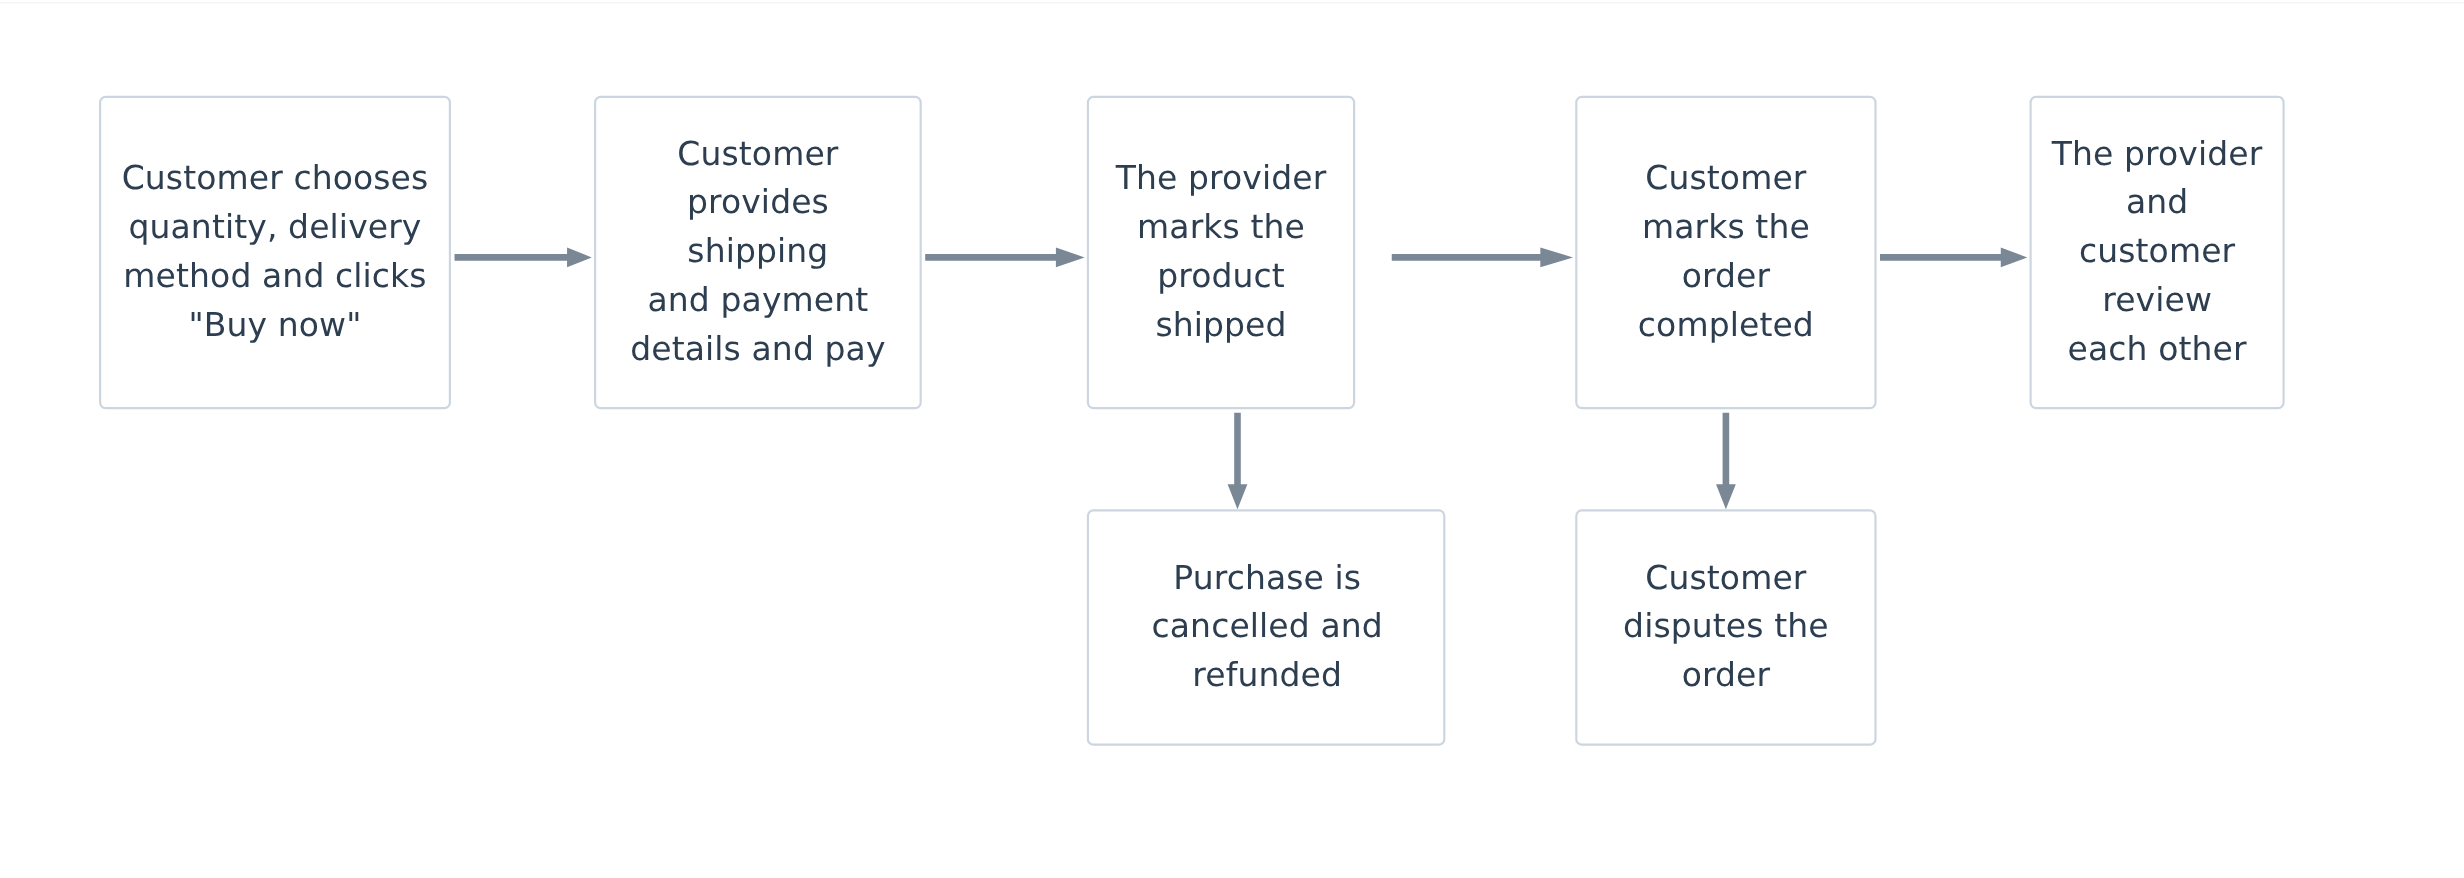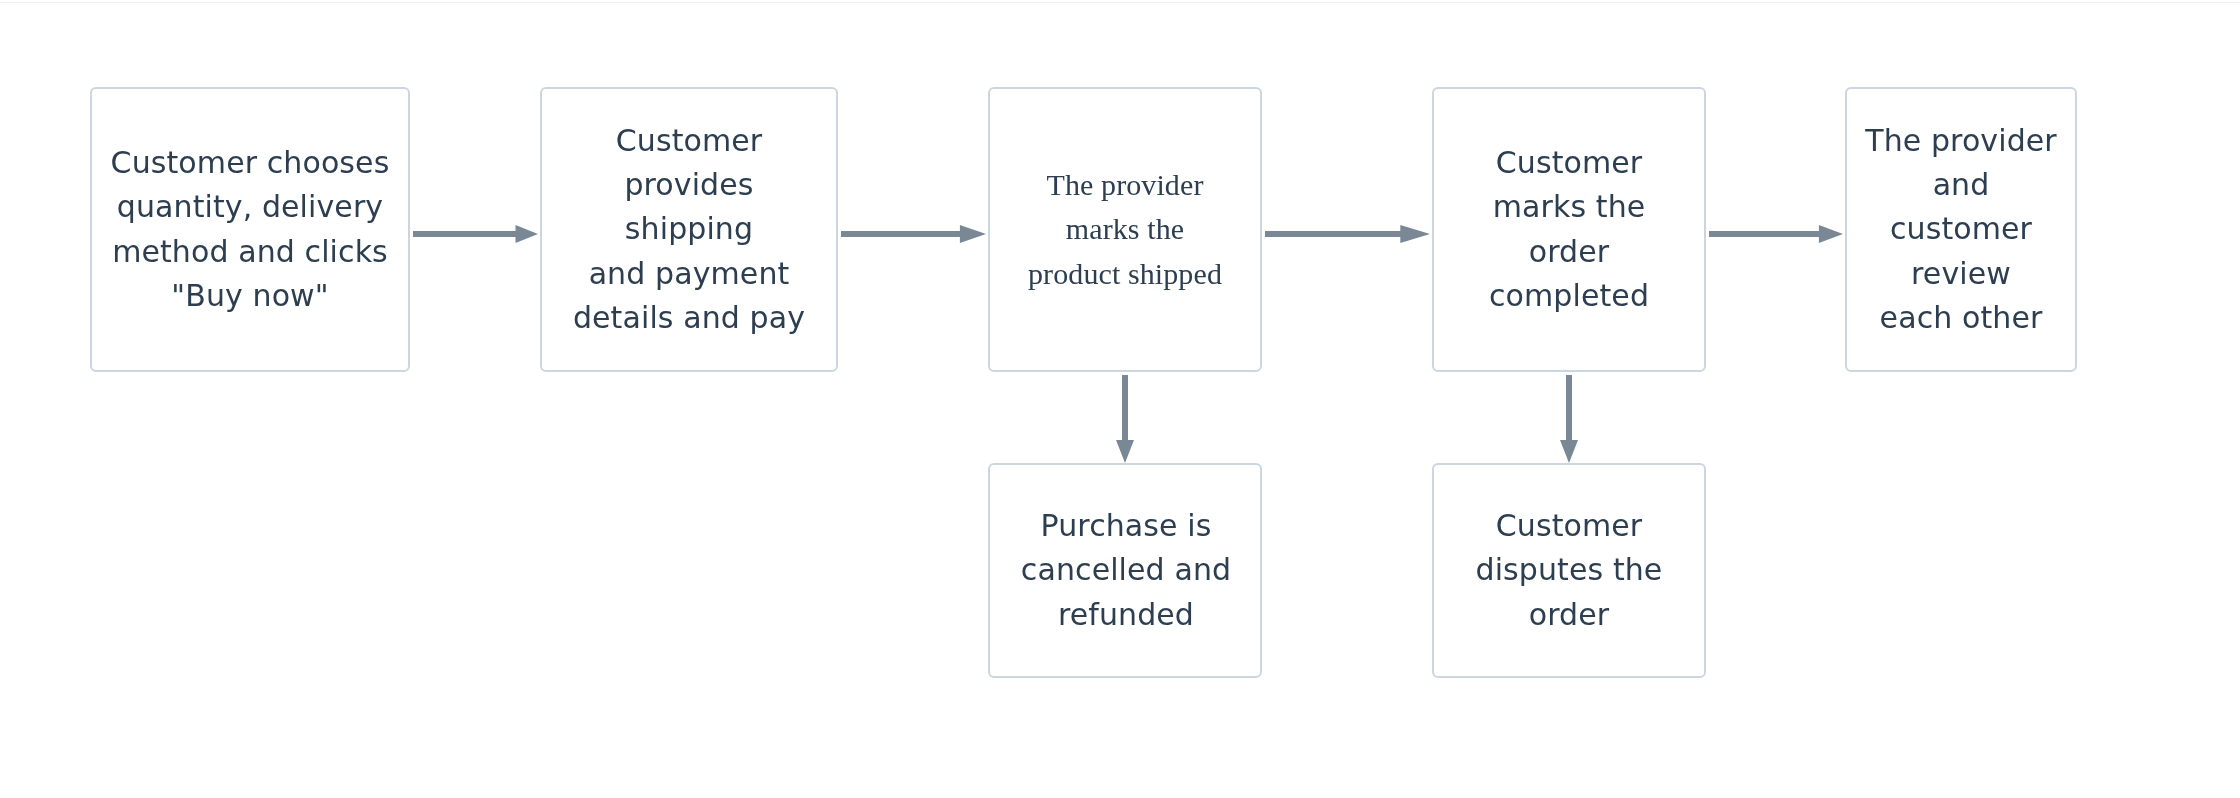--- a/index.html
+++ b/index.html
@@ -70,39 +70,39 @@
 "Buy now"</span>
   </div>
 
   <div class="node" id="node-1" style="left: 540px; top: 87px; width: 298px; height: 285px;">
     <span class="node-label">Customer
 provides shipping
 and payment
 details and pay</span>
   </div>
 
-  <div class="node" id="node-2" style="left: 988px; top: 87px; width: 274px; height: 285px; font-family: Liberation Serif, serif;">
+  <div class="node" id="node-2" style="left: 988px; top: 87px; width: 244px; height: 285px;">
     <span class="node-label">The provider
 marks the
 product shipped</span>
   </div>
 
   <div class="node" id="node-3" style="left: 1432px; top: 87px; width: 274px; height: 285px;">
     <span class="node-label">Customer
 marks the order
 completed</span>
   </div>
 
   <div class="node" id="node-4" style="left: 1845px; top: 87px; width: 232px; height: 285px;">
     <span class="node-label">The provider and
 customer review
 each other</span>
   </div>
 
-  <div class="node" id="node-5" style="left: 988px; top: 463px; width: 274px; height: 215px; padding-left: 16px;">
+  <div class="node" id="node-5" style="left: 988px; top: 463px; width: 326px; height: 215px; padding-left: 16px;">
     <span class="node-label">Purchase is
 cancelled and
 refunded</span>
   </div>
 
   <div class="node" id="node-6" style="left: 1432px; top: 463px; width: 274px; height: 215px;">
     <span class="node-label">Customer
 disputes the
 order</span>
   </div>

